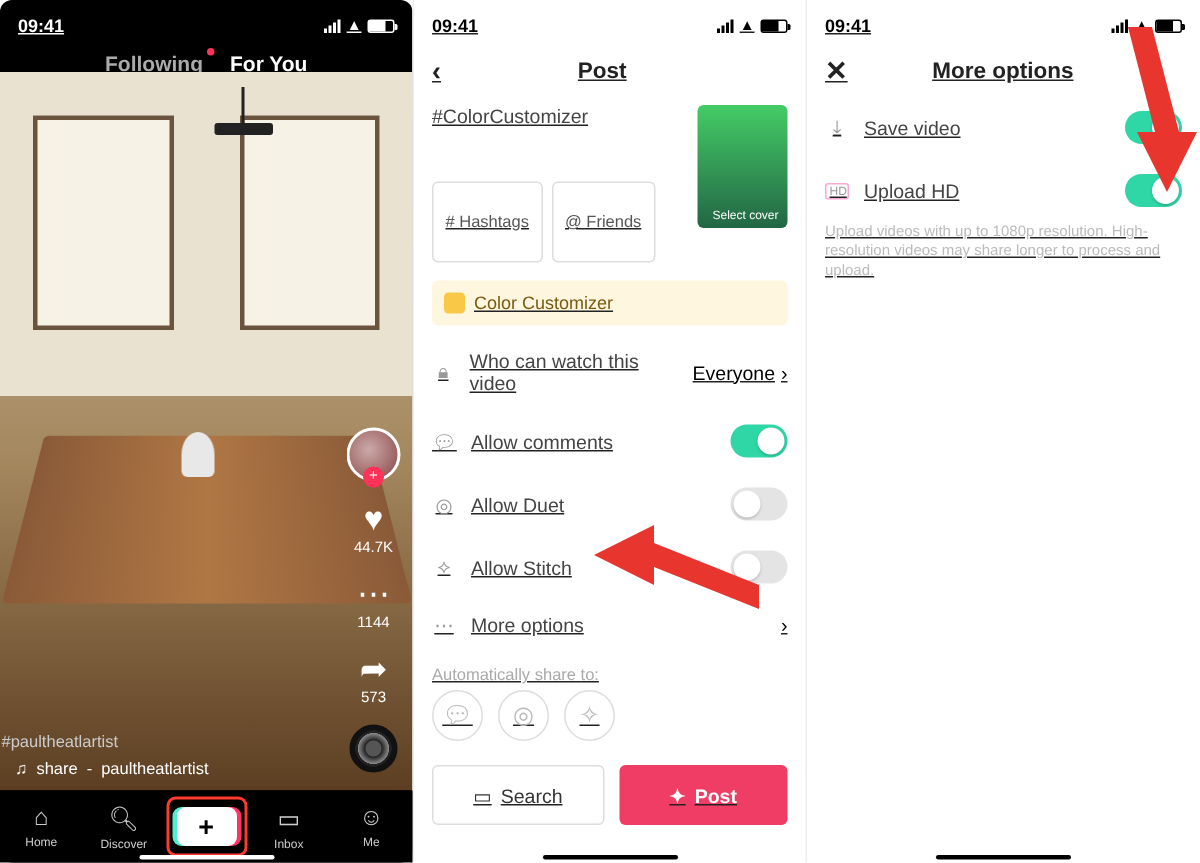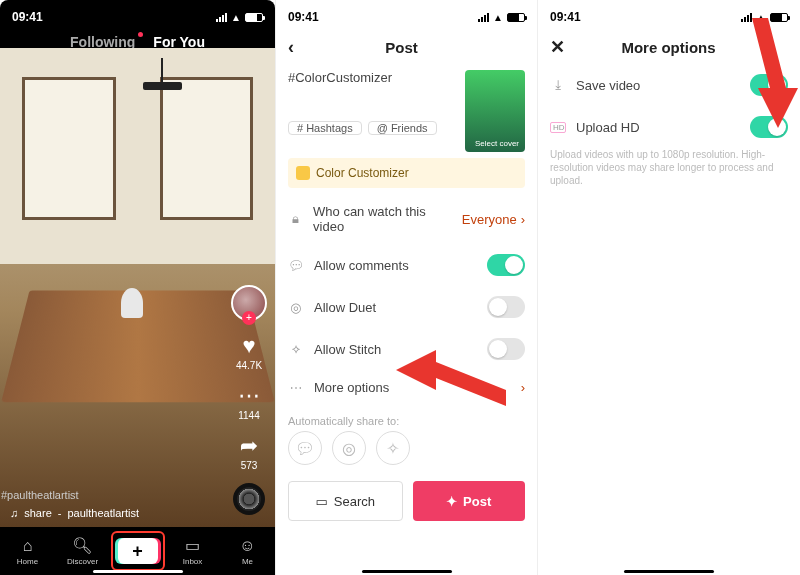--- a/index.html
+++ b/index.html
@@ -1,18 +1,18 @@
 <!DOCTYPE html>
 <html><head>
 <meta charset="utf-8">
 <style>
   * { box-sizing: border-box; margin: 0; padding: 0; font-family: -apple-system, Helvetica, Arial, sans-serif; }
   body { background:#fff; width:800px; height:575px; overflow:hidden; }
   .row { display:flex; width:800px; height:575px; }
-  .phone { position:relative; height:575px; flex:0 0 auto; }
+  .phone { position:relative; height:575px; flex:0 0 auto;text-decoration:underline; }
   .phone.dark { width:275px; background:#000; color:#fff; border-radius:8px; }
   .phone.light { width:262px; background:#fff; color:#222; border-left:1px solid #eee; }
   
   .status { display:flex; align-items:center; justify-content:space-between; padding:6px 12px 2px; font-size:12px; font-weight:600; height:30px;}
   .status .icons { display:flex; gap:4px; align-items:center; font-size:10px; }
   .sig { display:inline-flex; gap:1px; align-items:flex-end; height:10px; }
   .sig span{width:2px;background:currentColor;display:inline-block}
   .sig span:nth-child(1){height:3px}.sig span:nth-child(2){height:5px}.sig span:nth-child(3){height:7px}.sig span:nth-child(4){height:9px}
   .batt{width:18px;height:9px;border:1px solid currentColor;border-radius:2px;position:relative}
   .batt:after{content:"";position:absolute;right:-3px;top:2px;width:2px;height:4px;background:currentColor;border-radius:0 1px 1px 0}
@@ -48,26 +48,26 @@
   .create-frame{position:absolute;left:50%;bottom:4px;transform:translateX(-50%);width:54px;height:40px;border:2px solid #ff3b2f;border-radius:6px;pointer-events:none}
   .homebar{position:absolute;bottom:2px;left:50%;transform:translateX(-50%);width:90px;height:3px;border-radius:3px}
   .homebar.w{background:#fff}.homebar.b{background:#000}
   
   .navbar{display:flex;align-items:center;justify-content:space-between;padding:6px 12px;height:34px;font-size:15px;font-weight:600}
   .navbar .back{font-size:18px}
   .caption{padding:6px 12px 0;font-size:13px;color:#444;display:flex;gap:8px}
   .thumb{width:60px;height:82px;margin-left:auto;background:linear-gradient(#4c6,#264);border-radius:4px;position:relative;flex:0 0 auto}
   .thumb .sc{position:absolute;bottom:4px;left:8px;right:4px;font-size:8px;color:#fff;text-align:center}
   .chips{display:flex;gap:6px;padding:6px 12px}
-  .chip{border:1px solid #ddd;border-radius:4px;font-size:11px;padding:0 8px;color:#555}
+  .chip{border:1px solid #ddd;border-radius:4px;font-size:11px;padding:20px 8px;color:#555}
   .banner{margin:6px 12px;background:#fff6e0;border-radius:4px;padding:8px;font-size:12px;color:#7a5a10;display:flex;align-items:center;gap:6px}
   .banner .sq{width:14px;height:14px;background:#f9c846;border-radius:3px}
   .setting{display:flex;align-items:center;padding:10px 12px;font-size:13px;color:#444;gap:10px}
   .setting .ic{width:16px;text-align:center;color:#999;font-size:13px}
-  .setting .val{margin-left:auto;color:#c2410c;font-size:13px;display:flex;align-items:center;gap:4px}
+  .setting .val{margin-left:auto;color:#000000;font-size:13px;display:flex;align-items:center;gap:4px}
   .toggle{margin-left:auto;width:38px;height:22px;border-radius:11px;background:#e4e4e4;position:relative}
   .toggle.on{background:#2fd6a6}
   .toggle i{position:absolute;top:2px;width:18px;height:18px;border-radius:50%;background:#fff;box-shadow:0 1px 2px rgba(0,0,0,.2)}
   .toggle i{left:2px}.toggle.on i{left:18px}
   .share{padding:10px 12px 4px;font-size:11px;color:#aaa}
   .share-row{display:flex;gap:10px;padding:0 12px 10px}
   .circ{width:34px;height:34px;border-radius:50%;border:1px solid #ddd;display:flex;align-items:center;justify-content:center;color:#bbb;font-size:16px}
   .btns{display:flex;gap:10px;padding:6px 12px 16px}
   .btn{flex:1;height:40px;border-radius:4px;display:flex;align-items:center;justify-content:center;font-size:13px;gap:6px}
   .btn.drafts{border:1px solid #ddd;color:#333;background:#fff}

